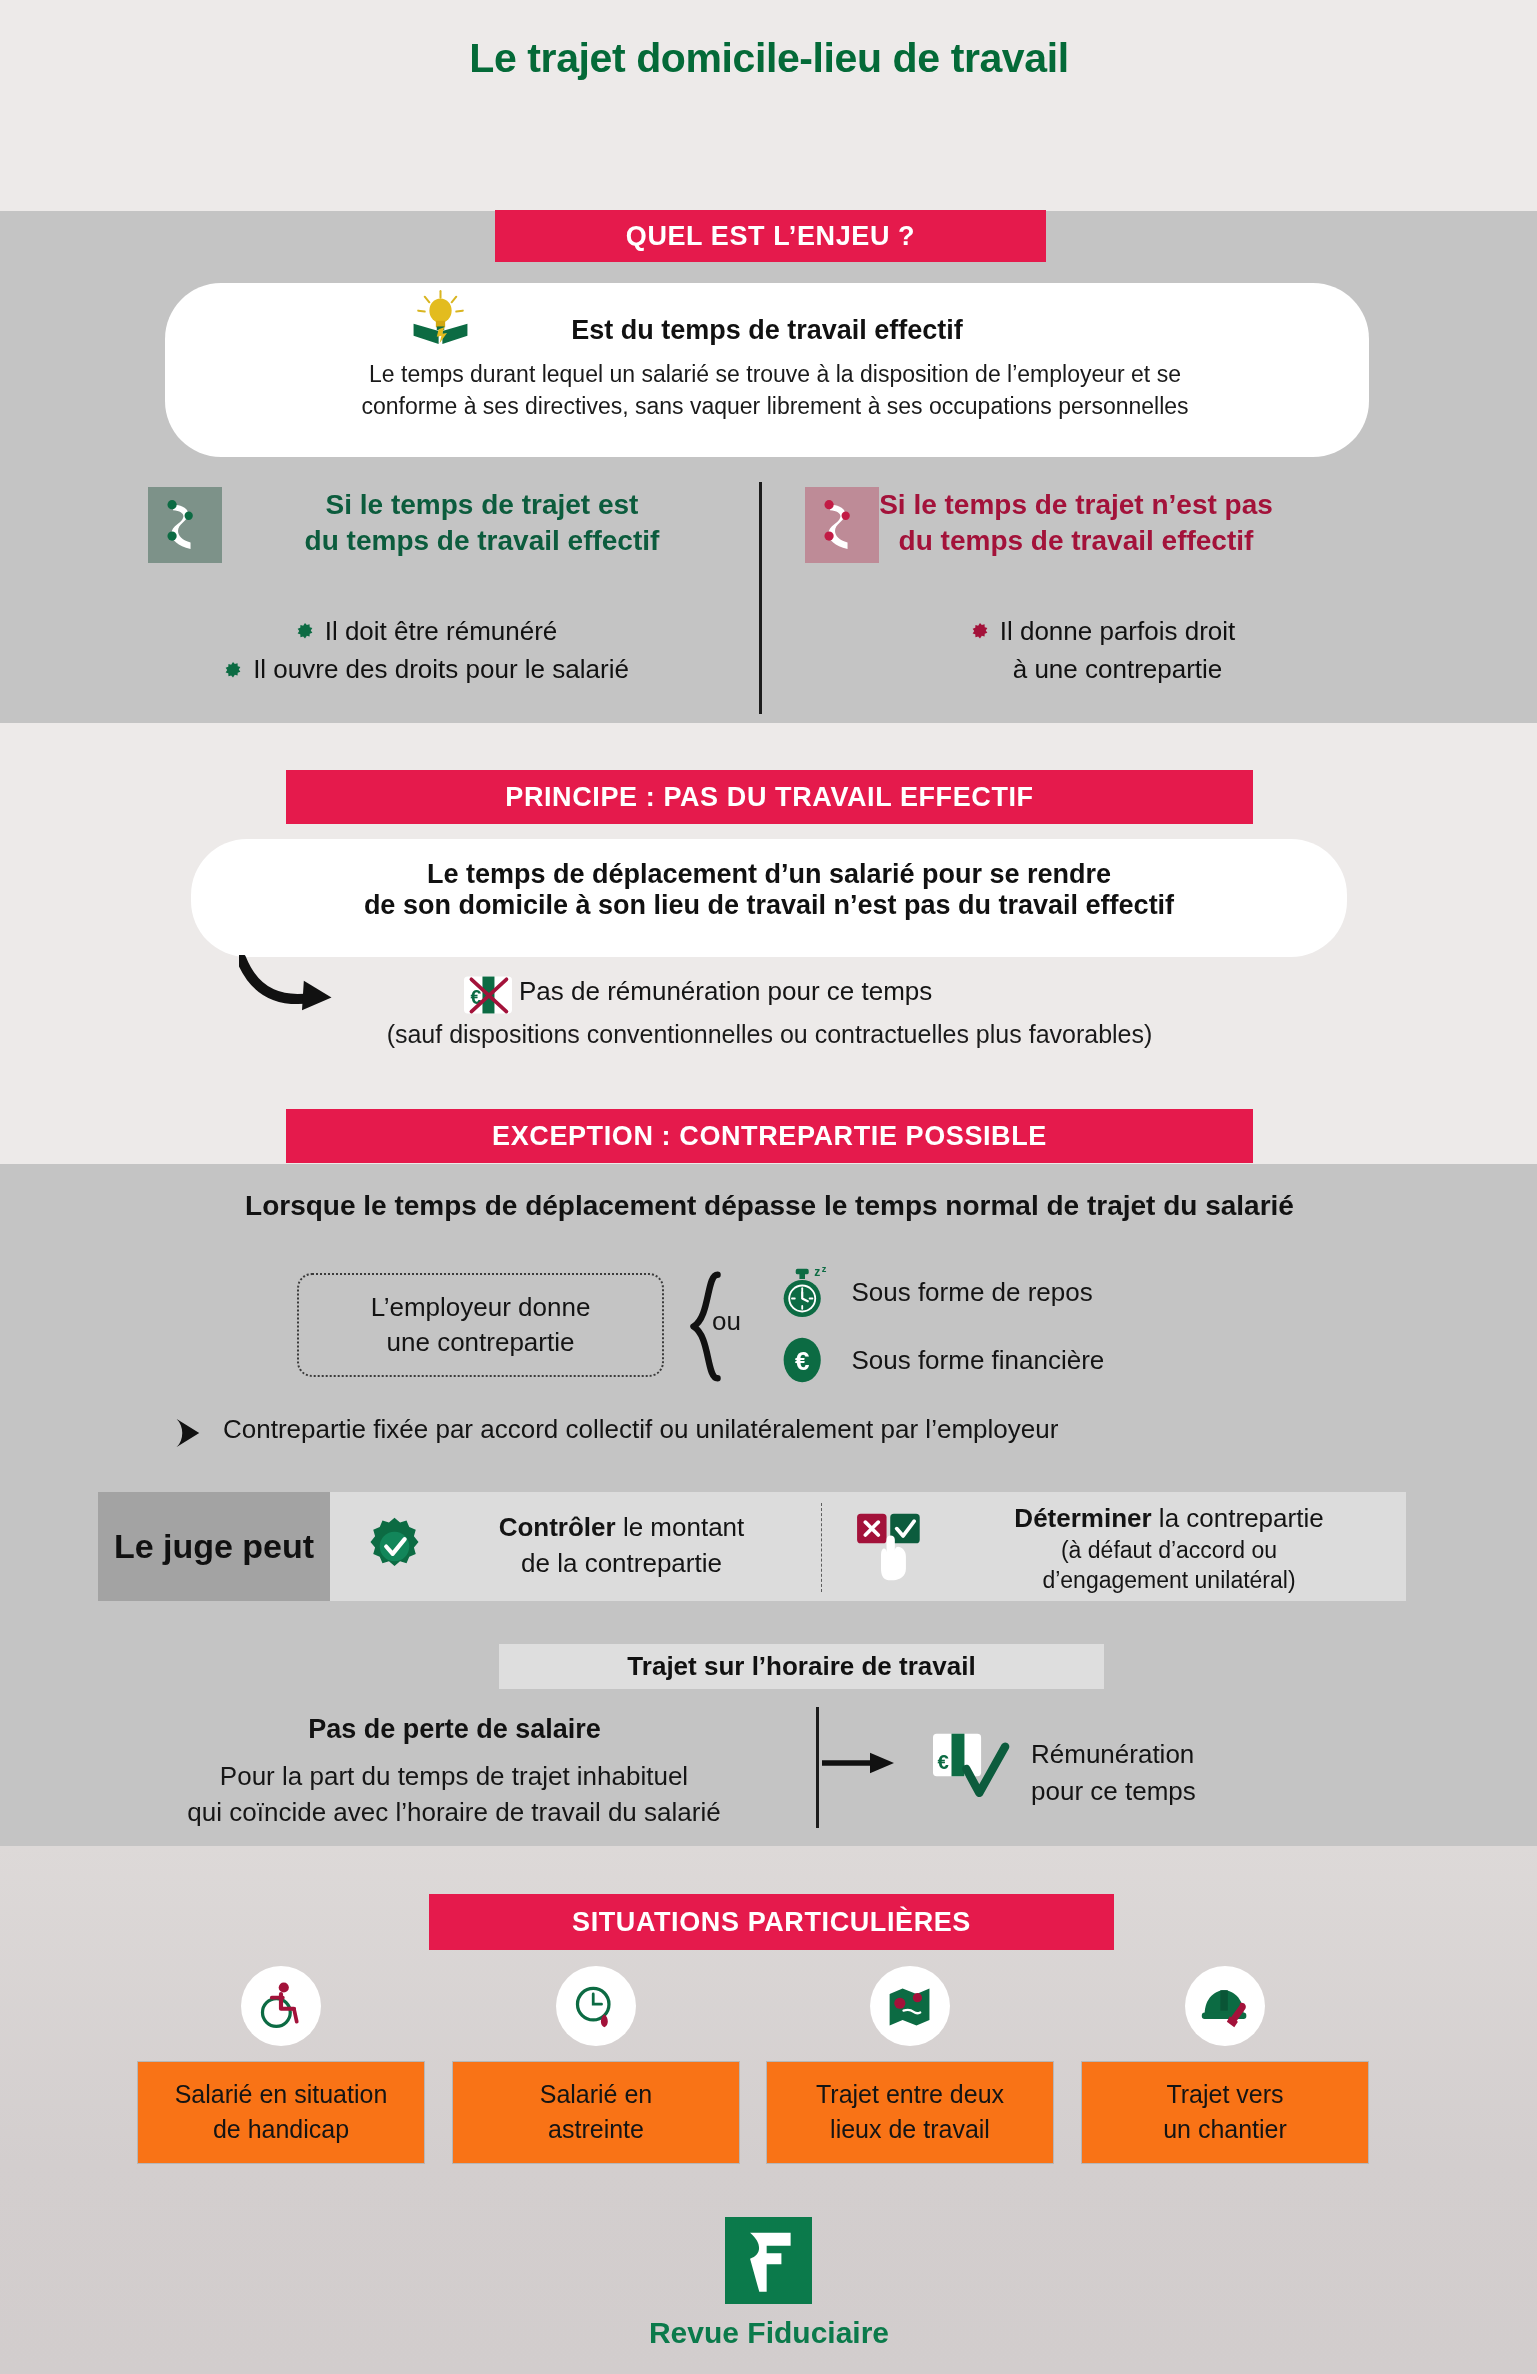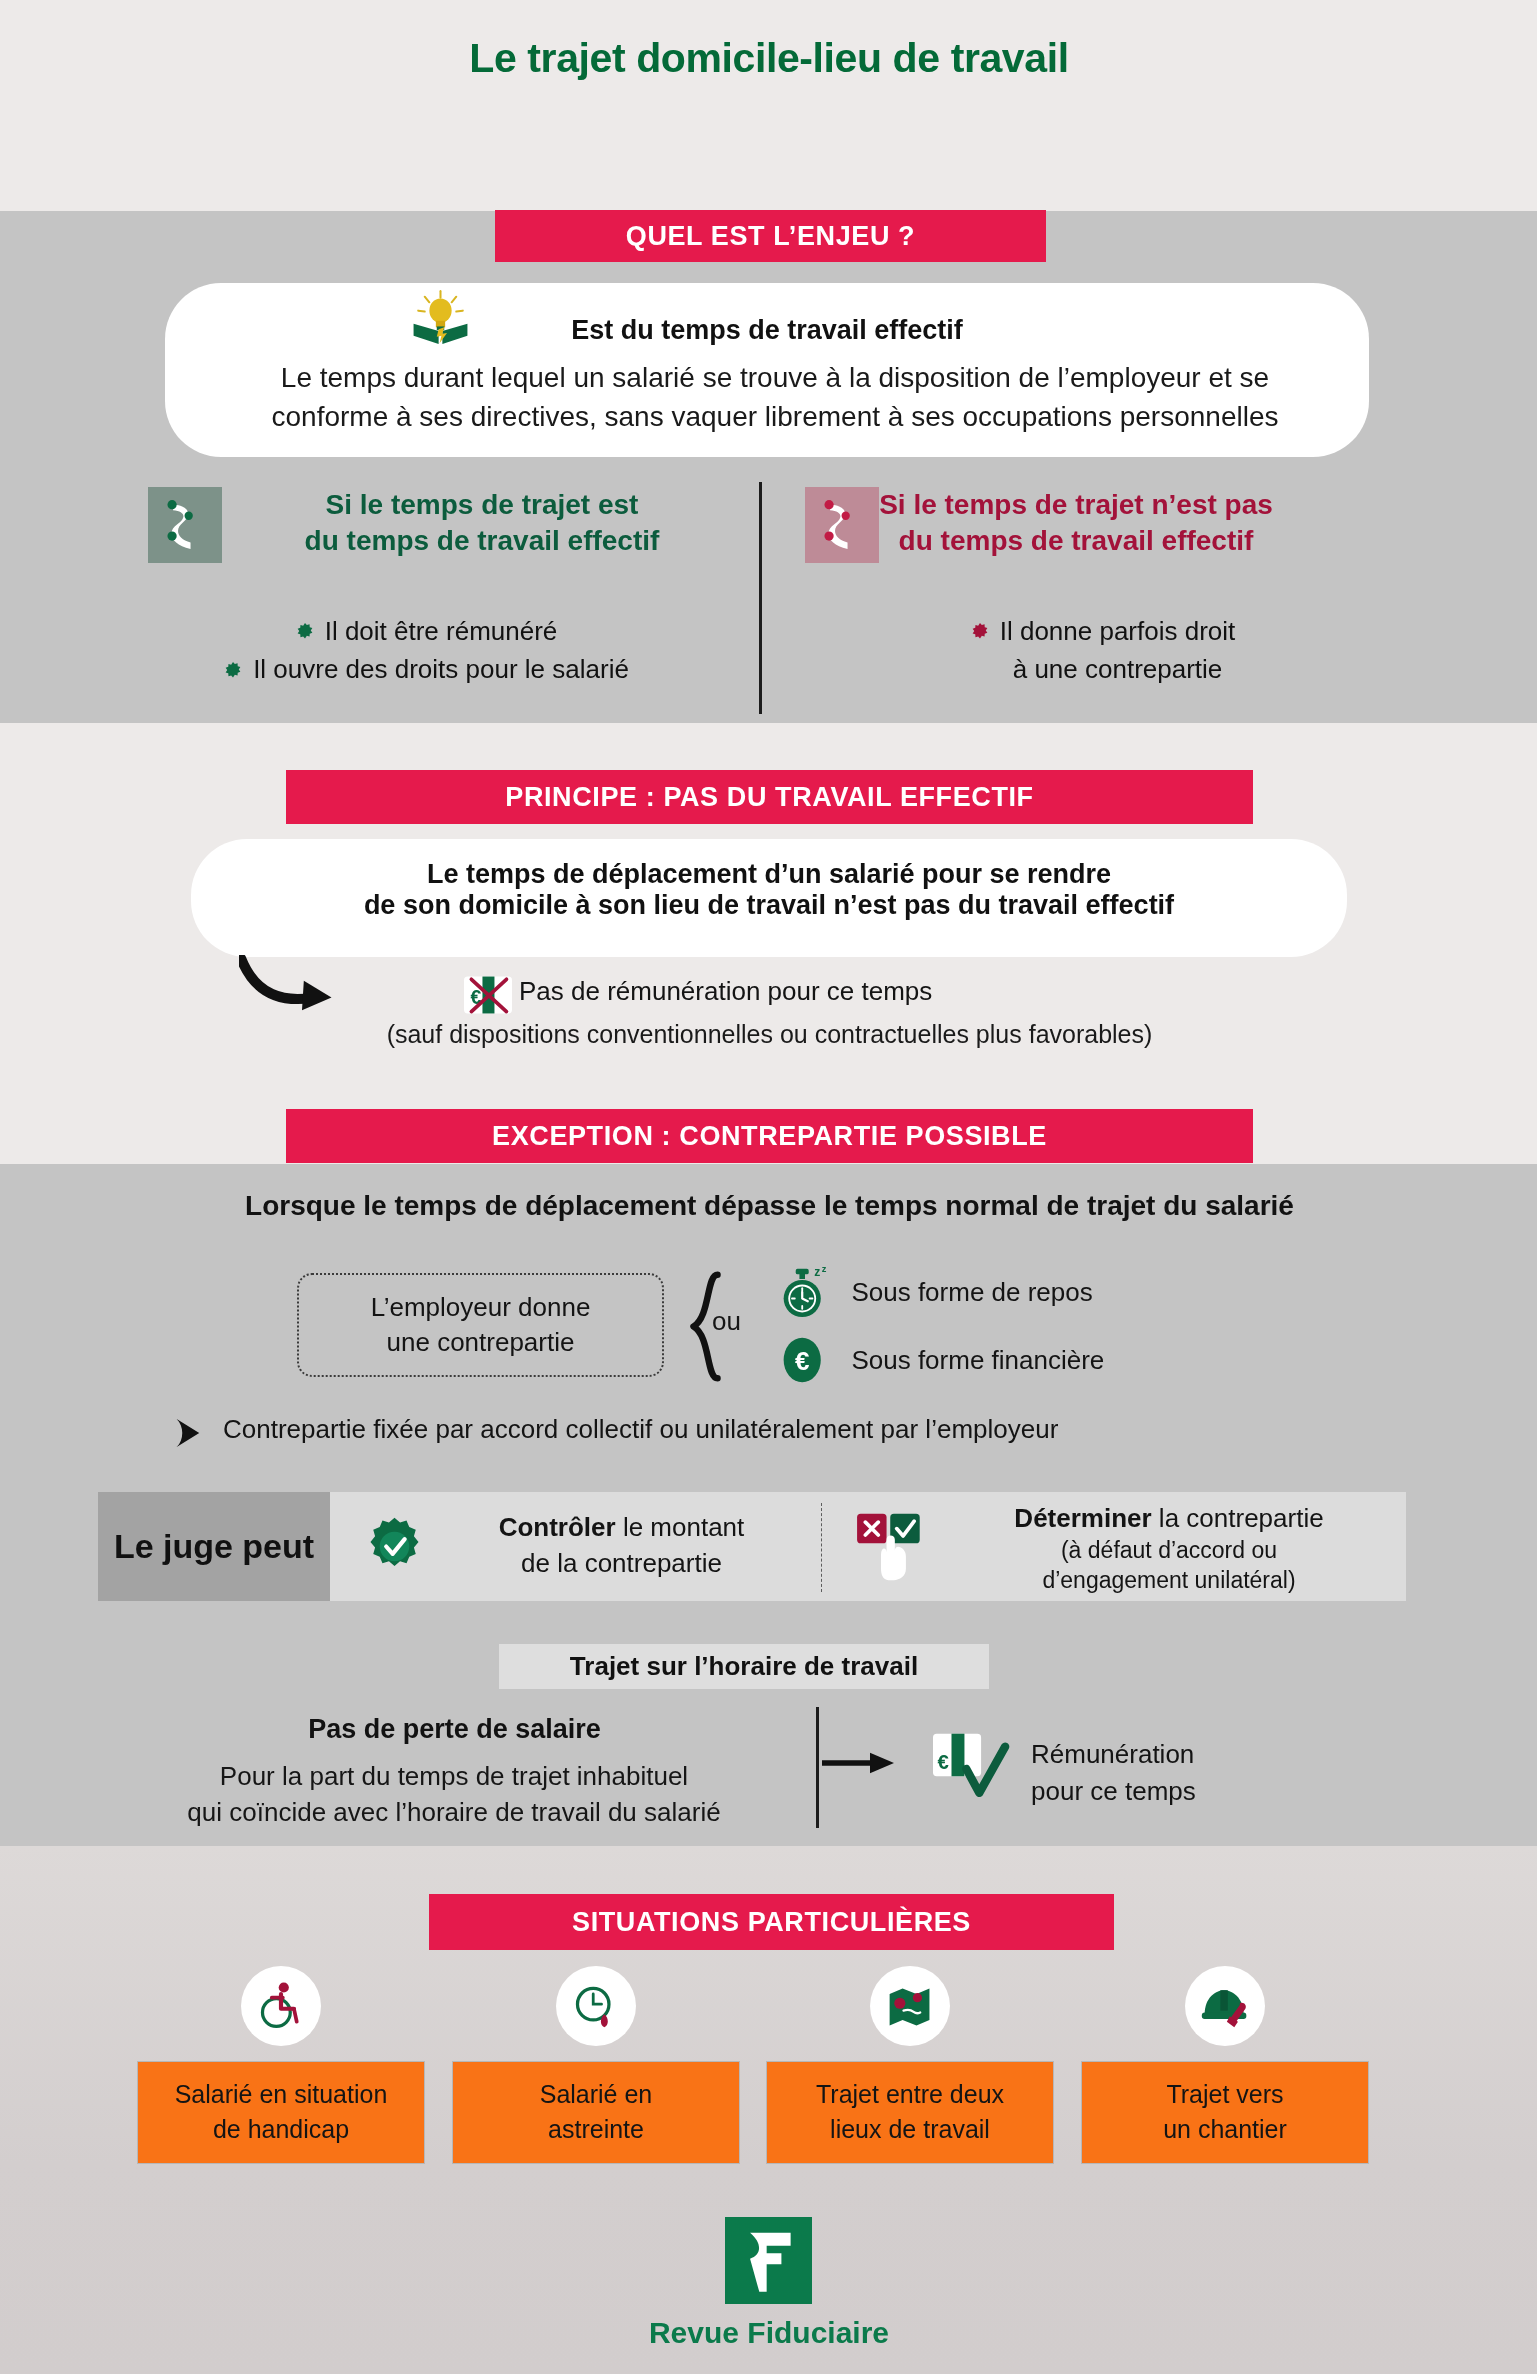--- a/index.html
+++ b/index.html
@@ -72,21 +72,21 @@
   }
   #card-enjeu { left: 165px; top: 283px; width: 1204px; height: 174px; }
   #card-principe { left: 191px; top: 839px; width: 1156px; height: 118px; }
 
   .card-head {
     font-weight: bold;
     font-size: 27px;
     color: #111;
   }
   .card-body {
-    font-size: 28px;
+    font-size: 23px;
     line-height: 1.38;
     color: #1a1a1a;
     padding-left: 16px;
   }
 
   
   .bulb-icon {
     position: absolute; left: 408px; top: 290px; width: 65px; height: 58px;
   }
 
@@ -195,21 +195,21 @@
   #xcheck-icon-wrap { position: absolute; left: 855px; top: 1512px; width: 76px; height: 70px; }
   #judge-text-2 {
     position: absolute; left: 937px; top: 1502px; width: 464px;
     font-size: 26px; line-height: 1.3; color: #141414; text-align: center;
   }
   .bold-lead { font-weight: bold; }
   .small-note { font-size: 23px; }
 
   
   #horaire-chip {
-    position: absolute; left: 499px; top: 1644px; width: 490px; height: 45px;
+    position: absolute; left: 499px; top: 1644px; width: 605px; height: 45px;
     background: #DEDEDE;
     display: flex; align-items: center; justify-content: center;
     font-weight: bold; font-size: 26px; color: #111;
   }
   #noloss-title {
     position: absolute; left: 102px; top: 1714px; width: 705px;
     font-weight: bold; font-size: 27px; color: #121212; text-align: center;
   }
   #noloss-body {
     position: absolute; left: 83px; top: 1758px; width: 742px;

